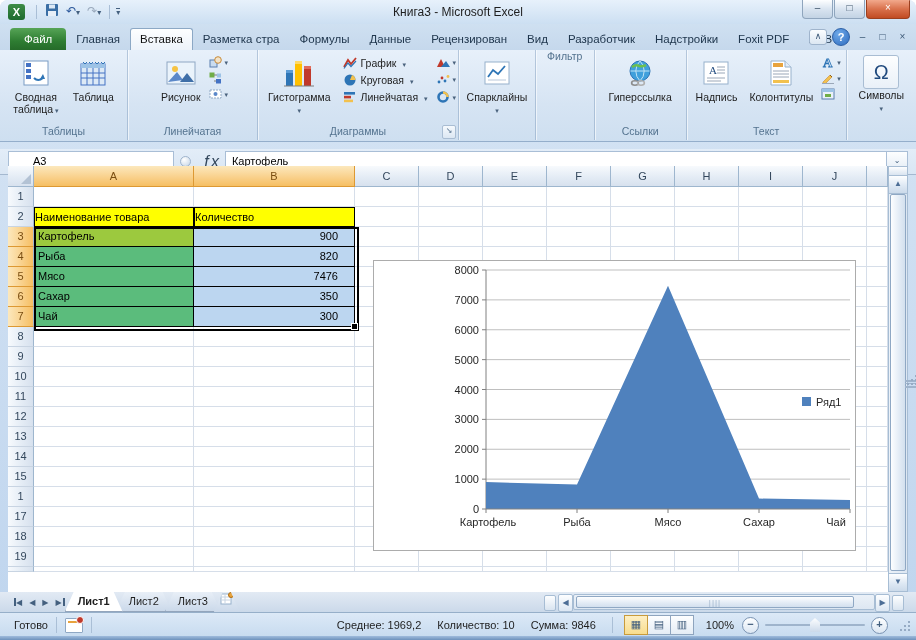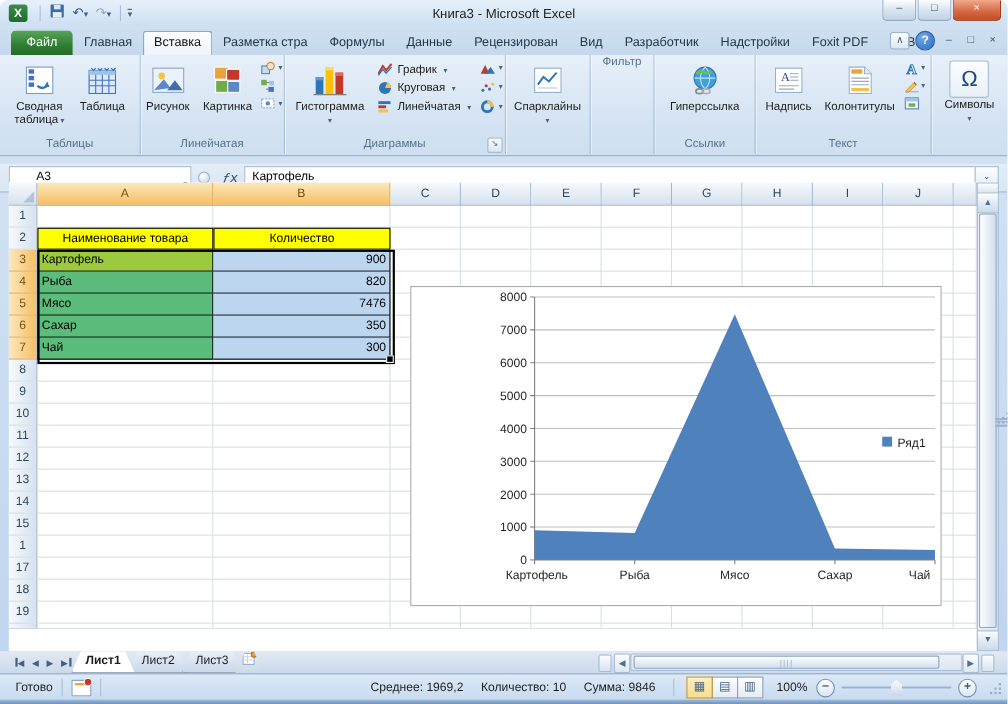--- a/index.html
+++ b/index.html
@@ -41,37 +41,37 @@
   .mbtn{display:flex;align-items:center;gap:4px;font-size:10.5px;color:#1E1E1E;padding:1px 3px;border-radius:2px;white-space:nowrap;}
   .icocol{display:flex;flex-direction:column;gap:4px;padding-top:3px;}
   .sic{display:flex;align-items:center;gap:2px;}
   .launcher{position:absolute;right:2px;bottom:1px;width:12px;height:12px;font-size:8px;color:#53708D;border:1px solid #A9BDD3;border-radius:2px;text-align:center;line-height:10px;background:linear-gradient(#F5F9FD,#DCE7F3);}
   
   .fbar{position:absolute;left:0;top:149px;width:916px;height:25px;background:linear-gradient(#E3EDF8,#D9E6F4);border-bottom:1px solid #A4B8CF;display:flex;align-items:center;}
   .namebox{margin-left:8px;width:140px;height:19px;background:#fff;border:1px solid #A9BED6;font-size:11px;line-height:19px;padding-left:24px;color:#000;position:relative;}
   .namebox .nbdd{position:absolute;right:3px;top:6px;font-size:7px;color:#4A627D;}
   .fgrip{width:22px;display:flex;justify-content:center;}
   .fgrip i{width:9px;height:9px;border-radius:50%;background:radial-gradient(circle at 35% 30%,#fff,#C3D4E6);border:1px solid #9FB4CC;}
-  .fxbtn{font-family:Liberation Mono, monospace;font-style:italic;font-size:12px;color:#33475C;padding:0 6px;}
+  .fxbtn{font-family:Liberation Sans, sans-serif;font-style:italic;font-size:16px;color:#33475C;padding:0 6px;}
   .ffield{flex:1;height:19px;background:#fff;border:1px solid #A9BED6;border-right:none;font-size:11px;line-height:19px;padding-left:6px;color:#000;}
   .fexp{width:20px;height:19px;background:linear-gradient(#FDFEFF,#E3ECF5);border:1px solid #A9BED6;font-size:8px;color:#44607F;text-align:center;line-height:18px;margin-right:8px;}
   
   #sheet{position:absolute;left:8px;top:166px;width:880px;height:426px;background:#fff;overflow:hidden;}
   .hrow{display:flex;height:21px;}
   .hcell{background:linear-gradient(#F7FAFD,#E4ECF5 55%,#D7E1EE);border-right:1px solid #9EB6CE;border-bottom:1px solid #9EB6CE;font-size:11px;color:#33475C;text-align:center;line-height:20px;box-sizing:border-box;flex:none;}
   .hcell.sel{background:linear-gradient(#FCE8BD,#F9D18C 55%,#F6BF63);color:#7A4E12;border-right-color:#DD9933;border-bottom-color:#DD9933;}
   .corner{position:relative;}
   .corner .tri{position:absolute;right:2px;bottom:2px;width:0;height:0;border-left:10px solid transparent;border-bottom:10px solid #B3C2D4;}
   .grow{display:flex;height:20px;}
   .rcell{width:26px;flex:none;background:linear-gradient(90deg,#F7FAFD,#E4ECF5 55%,#D7E1EE);border-right:1px solid #9EB6CE;border-bottom:1px solid #C8D4E2;font-size:11px;color:#33475C;text-align:center;line-height:19px;box-sizing:border-box;}
   .rcell.sel{background:linear-gradient(90deg,#FCE8BD,#F9D18C 55%,#F6BF63);color:#7A4E12;border-bottom-color:#DD9933;}
   .cell{border-right:1px solid #D6DEE9;border-bottom:1px solid #D6DEE9;box-sizing:border-box;flex:none;font-size:11px;line-height:19px;color:#000;overflow:hidden;white-space:nowrap;}
-  .cell.ylw{background:#FFFF00;text-align:center;border:1px solid #000;}
+  .cell.ylw{background:#FFFF00;border:1px solid #000;}
   .cell.grn{padding-left:3px;border-right:1px solid #000;border-bottom:1px solid #000;border-left:1px solid #000;}
-  .cell.blu{text-align:right;padding-right:3px;border-right:1px solid #000;border-bottom:1px solid #000;}
+  .cell.blu{text-align:right;padding-right:16px;border-right:1px solid #000;border-bottom:1px solid #000;}
   #selbox{position:absolute;border:2px solid #000;pointer-events:none;}
   #fillhandle{position:absolute;width:5px;height:5px;background:#000;border:1px solid #fff;}
   
   #chart{position:absolute;left:365px;top:94px;width:483px;height:291px;background:#fff;border:1px solid #ACACAC;box-sizing:border-box;}
   #chart svg{display:block;}
   .ax{font-family:"Liberation Sans",sans-serif;font-size:11px;fill:#262626;}
   
   .vscroll{position:absolute;left:888px;top:166px;width:20px;height:426px;background:linear-gradient(90deg,#EBF1F8,#DDE7F2);border:1px solid #A7BDD4;box-sizing:border-box;}
   .vsplit{height:8px;background:linear-gradient(#FDFEFF,#D9E4F0);border-bottom:1px solid #A7BDD4;}
   .sbtn{height:17px;background:linear-gradient(#FDFEFF,#DCE7F3 60%,#CBDAEA);border-bottom:1px solid #A7BDD4;text-align:center;font-size:8px;color:#4D6E96;line-height:16px;}
@@ -196,31 +196,20 @@
         <div class="bigbtn">
           <span class="bic">
               <svg width="30" height="24" viewBox="0 0 30 24">
                 <rect x="1" y="1" width="28" height="22" fill="#EAF3FB" stroke="#8FA8C4"></rect>
                 <circle cx="9" cy="8" r="3" fill="#F6C344"></circle>
                 <path d="M2 21 L11 11 L17 19 Z" fill="#5B88C9"></path>
                 <path d="M14 21 L21 12 L28 21 Z" fill="#3F6FA8"></path>
               </svg>
             </span>
           <span class="bl"><span>Рисунок</span></span>
-        </div>
-        <div class="bigbtn">
-          <span class="bic">
-              <svg width="26" height="26" viewBox="0 0 26 26">
-                <rect x="1" y="1" width="13" height="11" fill="#E8A33D" stroke="#fff"></rect>
-                <rect x="12" y="3" width="12" height="10" fill="#C0392B" stroke="#fff"></rect>
-                <rect x="2" y="13" width="12" height="11" fill="#70AD47" stroke="#fff"></rect>
-                <rect x="13" y="14" width="11" height="10" fill="#5B88C9" stroke="#fff"></rect>
-              </svg>
-            </span>
-          <span class="bl"><span>Картинка</span></span>
         </div>
         <div class="icocol">
           <span class="sic">
               <svg width="14" height="12" viewBox="0 0 14 12">
                 <rect x="1" y="4" width="7" height="7" fill="#C9DCF0" stroke="#5B7FAE"></rect>
                 <circle cx="9" cy="4" r="3.3" fill="#F2E3C9" stroke="#C78A38"></circle>
               </svg>
               <span class="ddb">▾</span>
             </span>
           <span class="sic">

